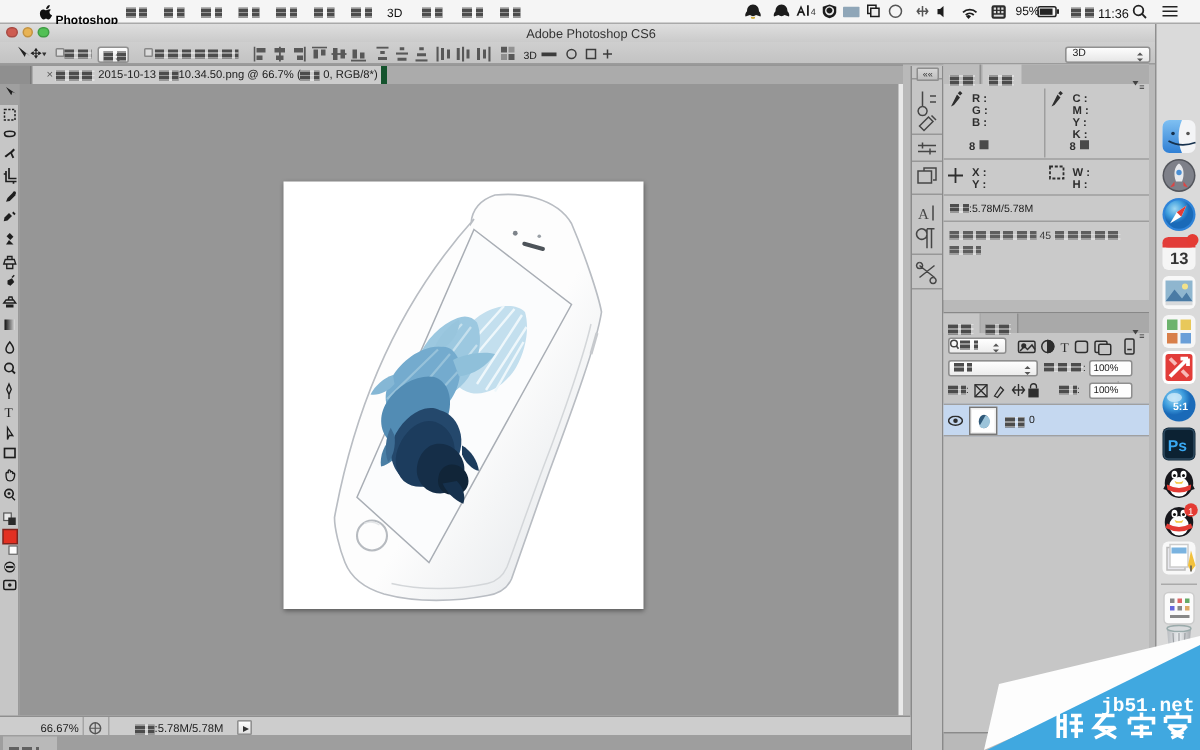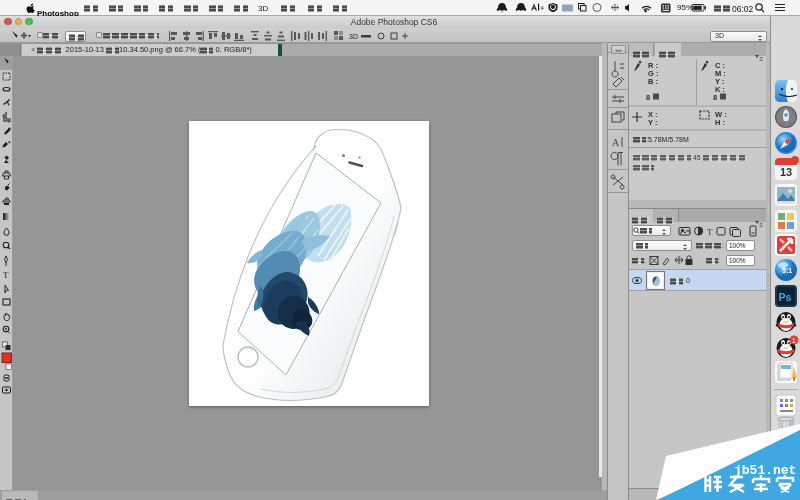--- a/index.html
+++ b/index.html
@@ -14,21 +14,21 @@
 
 #menubar{left:0;top:0;width:800px;height:16px;background:#f5f5f5;border-bottom:1px solid #a9a9a9}
 
 #titlebar{left:0;top:16px;width:770px;height:14px;background:linear-gradient(#dedede,#c9c9c9);border-bottom:1px solid #9b9b9b}
 .tl{position:absolute;top:1.5px;width:7.5px;height:7.5px;border-radius:50%}
 #title{position:absolute;left:0;right:0;top:1px;text-align:center;font-size:8.5px;color:#333}
 
 #optbar{left:0;top:28px;width:770px;height:15px;background:linear-gradient(#cfcfcf,#c3c3c3);border-bottom:1px solid #9b9b9b}
 
 #tabbar{left:0;top:44px;width:602px;height:12px;background:#ababab}
-#doctab{position:absolute;left:22px;top:0;width:260px;height:12px;background:#ccc;border-right:4px solid #14532d;font-size:7.5px;color:#222;line-height:12px;white-space:nowrap;overflow:hidden}
+#doctab{position:absolute;left:22px;top:0;width:236px;height:12px;background:#ccc;border-right:4px solid #14532d;font-size:7.5px;color:#222;line-height:12px;white-space:nowrap;overflow:hidden}
 
 #toolbar{left:0;top:56px;width:13px;height:434px;background:#c6c6c6;border-right:1px solid #9a9a9a}
 
 #canvas{left:13px;top:56px;width:586px;height:421px;background:#969696}
 #doc{position:absolute;left:176px;top:65px;width:240px;height:285px;background:#fff;box-shadow:0 1px 3px rgba(0,0,0,.4)}
 
 #vscroll{left:599px;top:56px;width:8px;height:421px;background:#e9e9e9;border-right:1px solid #9a9a9a}
 
 #statusbar{left:0;top:477px;width:607px;height:13px;background:#cdcdcd;border-top:1px solid #8f8f8f;font-size:7.5px;color:#222}
 #bottomstrip{left:0;top:490px;width:607px;height:10px;background:#9e9e9e}
@@ -224,21 +224,21 @@
           <rect x="210.5" y="4.2" width="1.5" height="3" fill="#222"></rect>
           <rect x="199.2" y="3.7" width="8.5" height="4.2" fill="#222"></rect>
       <circle cx="265" cy="5" r="3.2" fill="none" stroke="#222" stroke-width="1.2"></circle>
           <path d="M267.3,7.3 L270,10" stroke="#222" stroke-width="1.2"></path>
       <g stroke="#222" stroke-width="1" fill="none">
             <path d="M281,2.5 h10 M281,5.5 h10 M281,8.5 h10"></path>
           </g>
     </g>
   </svg>
   <i class="zh" style="position:absolute;left:714px;top:5px;width:16px"></i>
-  <span class="abs" style="left:732px;top:3.5px;font-size:8.5px;color:#111">06:02</span>
+  <span class="abs" style="left:732px;top:3.5px;font-size:8.5px;color:#111">11:36</span>
 </div>
 <div class="abs" id="titlebar">
   <span class="tl" style="left:4px;background:#cd5c51;border:1px solid #a94b44"></span>
   <span class="tl" style="left:14.5px;background:#e8b353;border:1px solid #c29241"></span>
   <span class="tl" style="left:25px;background:#52c055;border:1px solid #3f9c44"></span>
   <div id="title" style="padding-left:18px">Adobe Photoshop CS6</div>
 </div>
 <div class="abs" id="optbar">
   <svg class="abs" style="left:11px;top:3px" width="20" height="10" viewBox="0 0 20 10">
         <path d="M1 0l4.5 7 1-2.8L9 6.5z" fill="#222"></path>
@@ -540,20 +540,31 @@
           </svg>
       <span class="abs" style="left:17px;top:1px;width:19px;height:19px;background:#fff;border:1px solid #777;box-shadow:0 0 0 1px #eee inset"><svg width="19" height="19" viewBox="0 0 19 19">
               <ellipse cx="9" cy="9" rx="3.5" ry="4.5" fill="#2f5878"></ellipse>
               <path d="M10,5 C13,6 14,9 12,12 C10,14 7,14 6,12" fill="#9cc4da"></path>
             </svg></span>
       <i class="zh" style="position:absolute;left:41px;top:8px;width:13px;height:7px"></i>
           <span class="abs" style="left:57px;top:7px;font-size:7px;color:#222">0</span>
     </div>
   </div>
 </div>
+<div class="abs" id="statusbar">
+  <span class="abs" style="left:27px;top:3px">66.67%</span>
+  <div class="abs" style="left:55px;top:0;width:1px;height:13px;background:#a5a5a5"></div>
+  <svg class="abs" style="left:59px;top:2.5px" width="9" height="9" viewBox="0 0 9 9">
+        <circle cx="4.5" cy="4.5" r="3.6" fill="none" stroke="#555"></circle>
+        <path d="M4.5,1 v7 M1,4.5 h7" stroke="#555" stroke-width="0.8"></path>
+      </svg>
+  <div class="abs" style="left:72px;top:0;width:1px;height:13px;background:#a5a5a5"></div>
+  <span class="abs" style="left:90px;top:3px"><i class="zh" style="width:13px;height:7px"></i>:5.78M/5.78M</span>
+  <span class="abs" style="left:158px;top:1.5px;width:10px;height:10px;background:linear-gradient(#fdfdfd,#e0e0e0);border:1px solid #909090;border-radius:1px;"><span style="display:inline-block;margin:2.5px 0 0 3px;width:0;height:0;border-top:2.5px solid transparent;border-bottom:2.5px solid transparent;border-left:4px solid #333"></span></span>
+</div>
 <div class="abs" id="bottomstrip">
       <div id="tltab"><i class="zh" style="margin:2px 0 0 4px;width:20px;height:6px;opacity:.8"></i></div>
     </div>
 <svg class="abs" id="banner" viewBox="0 0 800 500">
   <polygon points="666,456 800,424 800,436 656,500" fill="#fdfdfd"></polygon>
   <polygon points="658,500 800,430 800,500" fill="#40a8e0"></polygon>
   <text x="734" y="474" font-size="13" fill="#fff" font-family="Liberation Mono, monospace" font-weight="bold">jb51.net</text>
   <g stroke="#fff" stroke-width="2.4" fill="none">
     <g transform="translate(704,475)">
           <path d="M1.5,1 v16 M6,1 v16 M1.5,5.5 h4.5 M1.5,10.5 h4.5 M10,2 h7 M13.5,2 v15 M9,7 l9,0 M10,12 h8"></path>

